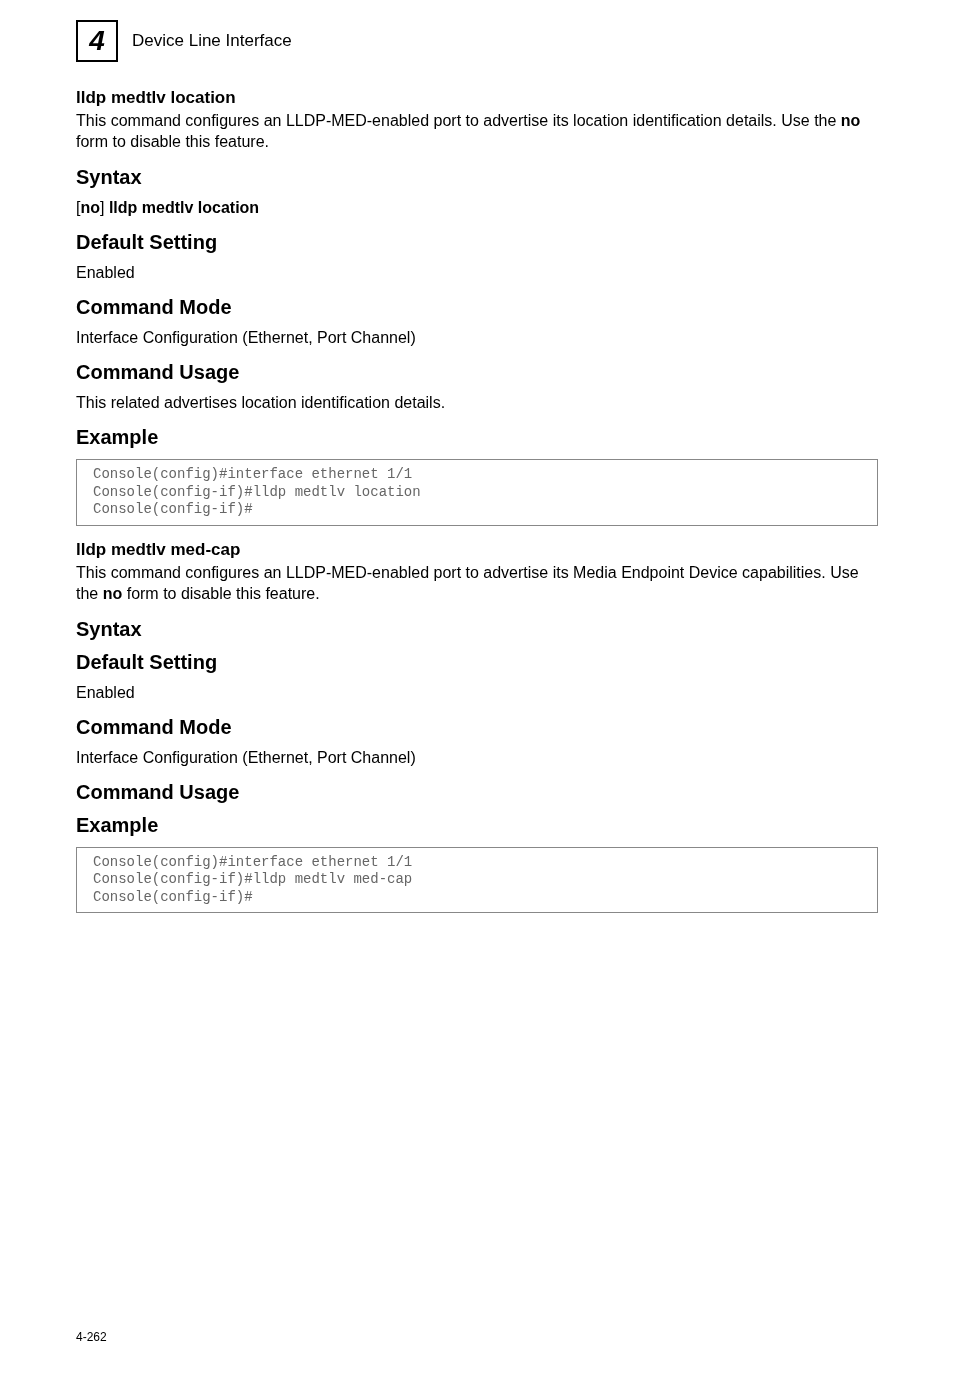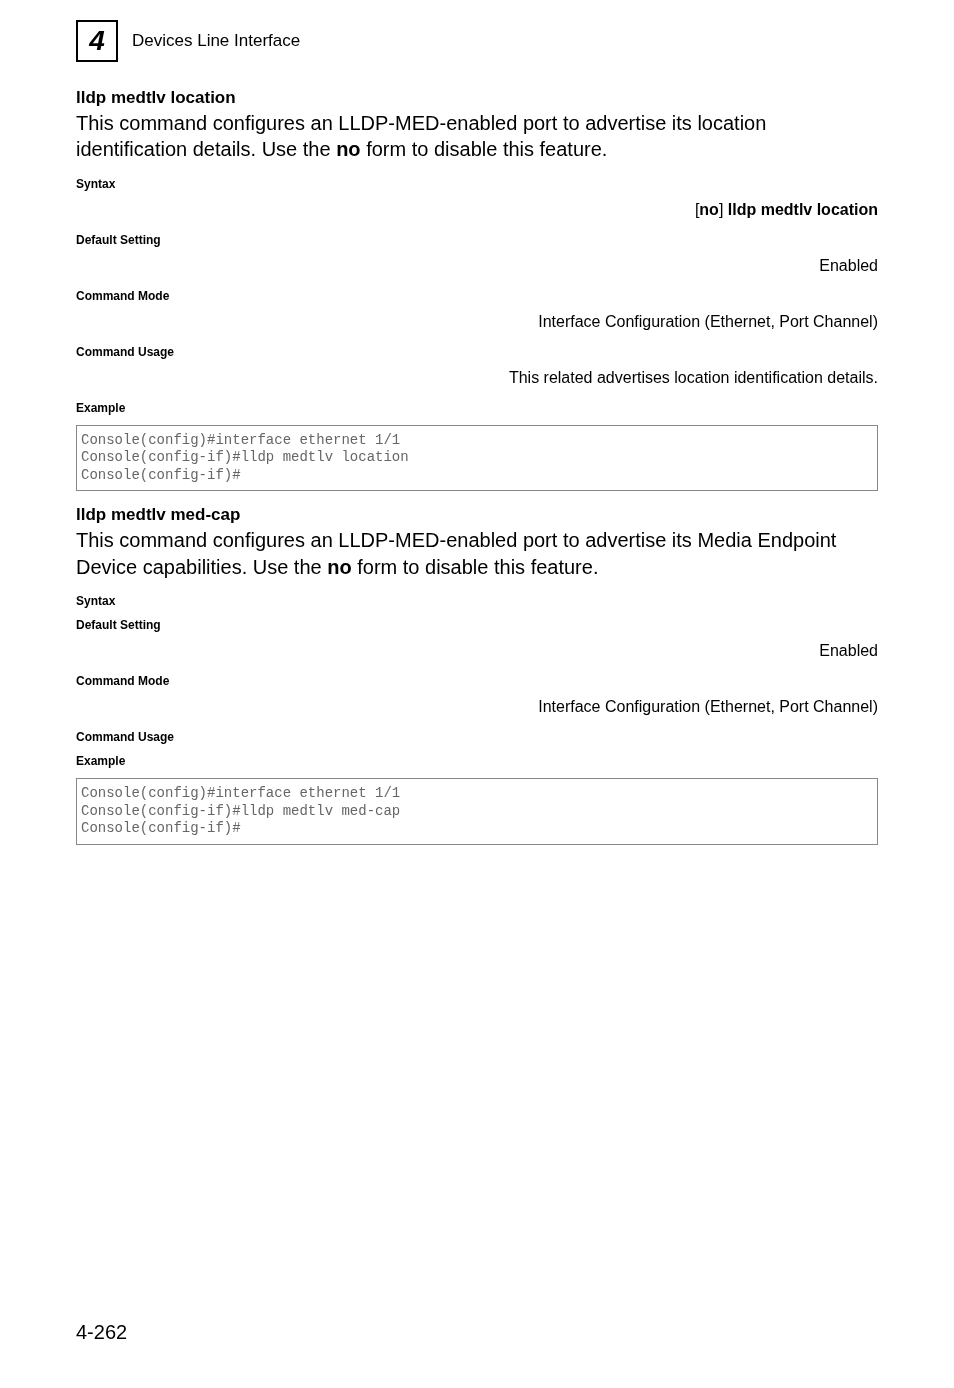--- a/index.html
+++ b/index.html
@@ -37,64 +37,63 @@
   .header-title {
     font-size: 17px;
   }
   .h-command {
     font-weight: bold;
     font-size: 17px;
     margin-top: 4px;
     margin-bottom: 2px;
   }
   .para {
-    font-size: 20px;
+    font-size: 16px;
     line-height: 1.32;
     margin: 0 0 14px 0;
   }
   .section-label {
     font-weight: bold;
-    font-size: 12px;
+    font-size: 20px;
     margin-top: 6px;
     margin-bottom: 10px;
   }
   .indent {
     margin-bottom: 14px;
-    text-align: right;
   }
   .syntax-line {
     font-size: 16px;
   }
   .code-block {
     border: 1px solid #888;
-    padding: 6px 4px;
+    padding: 6px 16px;
     font-family: "Courier New", Courier, monospace;
     font-size: 14px;
     color: #666;
     line-height: 1.25;
     margin-bottom: 14px;
     white-space: pre;
   }
   .footer {
     position: absolute;
     bottom: 44px;
     left: 76px;
-    font-size: 20px;
+    font-size: 12px;
   }
   .b { font-weight: bold; }
 </style>
 </head>
 <body>
 
 <div class="page">
   <div class="header">
     <div class="chapter-box">
       <span>4</span>
     </div>
-    <span class="header-title">Devices Line Interface</span>
+    <span class="header-title">Device Line Interface</span>
   </div>
 
   <div class="h-command">lldp medtlv location</div>
   <p class="para">
     <span>This command configures an LLDP-MED-enabled port to advertise its location identification details. Use the </span><span class="b">no</span><span> form to disable this feature.</span>
   </p>
 
   <div class="section-label">Syntax</div>
   <div class="indent syntax-line">
     <span>[</span><span class="b">no</span><span>] </span><span class="b">lldp medtlv location</span>

